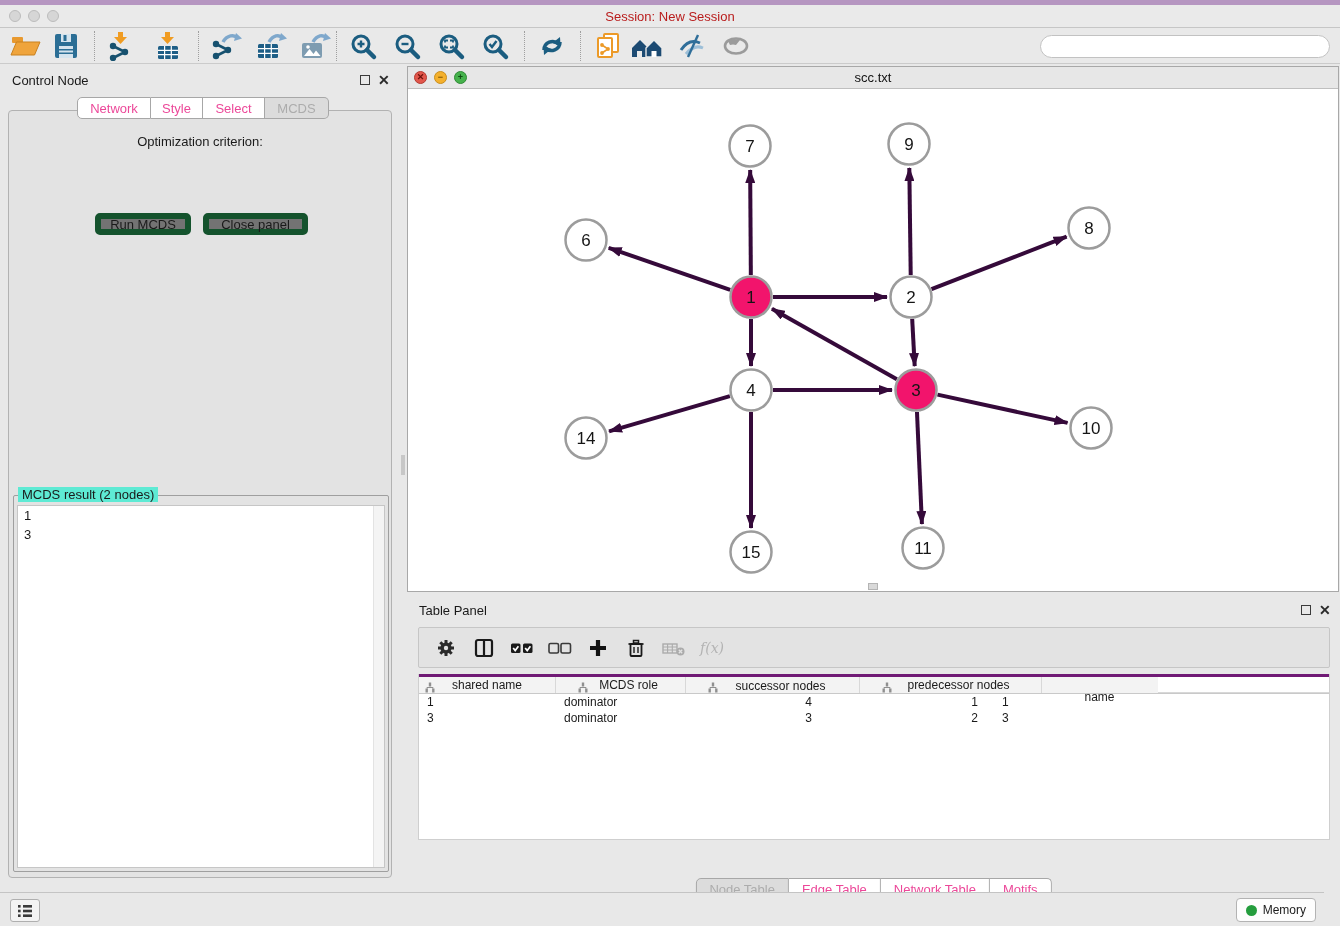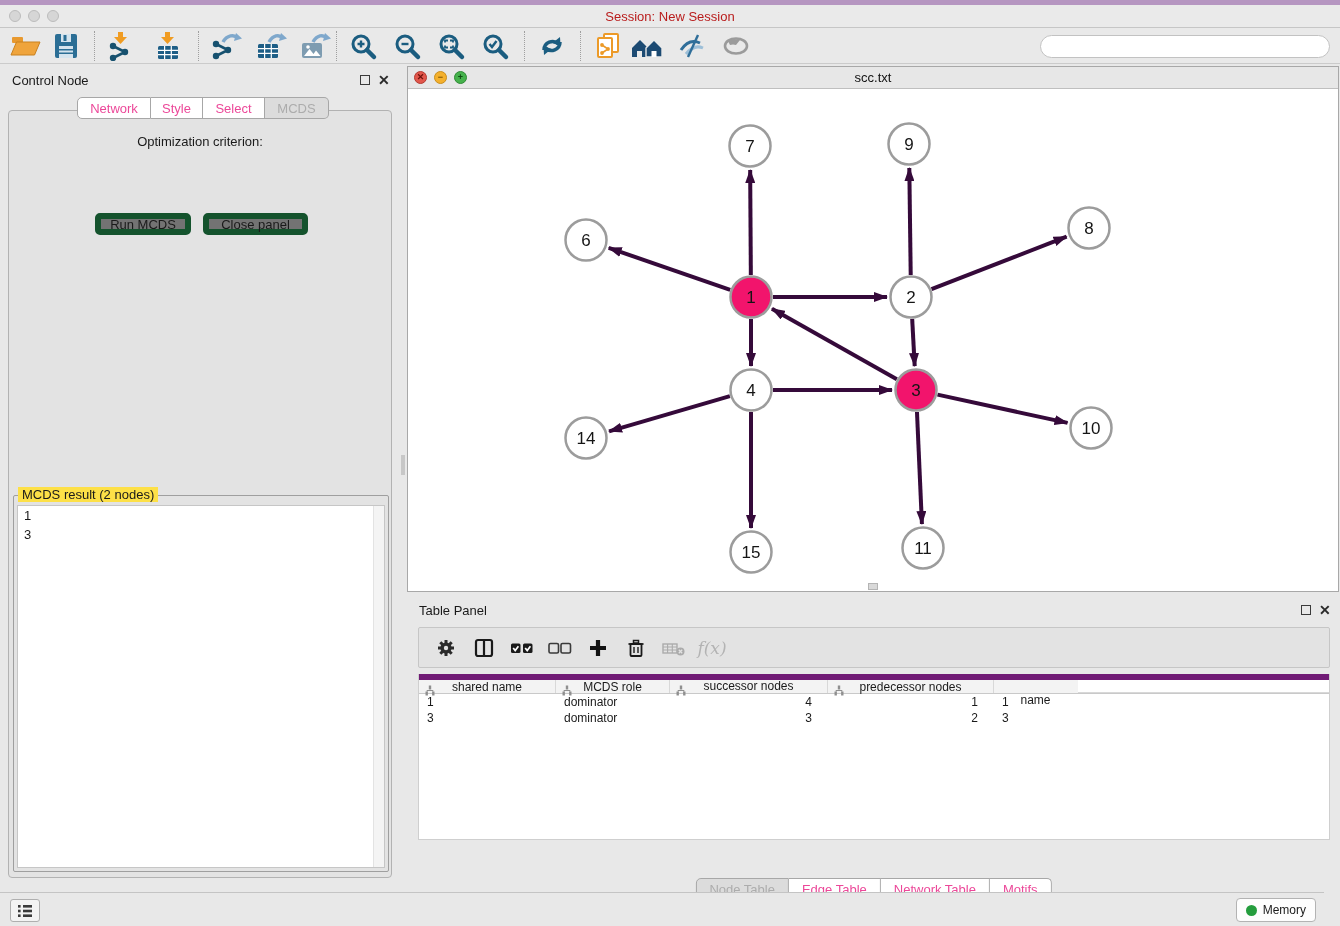--- a/index.html
+++ b/index.html
@@ -43,21 +43,21 @@
   .opt-label{ position:absolute; left:0; right:0; top:23px; text-align:center; }
   .cp-select{ position:absolute; left:37px; top:48px; width:310px; height:22px; background:#fff;
               border:1px solid #ACACAC; border-radius:5px; display:flex; align-items:center;
               padding-left:9px; }
   .cp-select .stepper{ position:absolute; right:6px; top:2px; font-size:8px; color:#444;
                        line-height:8px; text-align:center; }
   .cp-btn{ position:absolute; top:82px; height:22px; background:#737373; border:6px solid #14532d;
            border-radius:5px; display:flex; align-items:center; justify-content:center;margin-top:20px; }
   .groupbox{ position:absolute; left:4px; top:384px; width:376px; height:377px;
              border:1px solid #9F9F9F; border-radius:2px; }
-  .groupbox .legend{ position:absolute; top:-9px; left:4px; background:#fde047; padding:0 4px; }
+  .groupbox .legend{ position:absolute; top:-9px; left:4px; background:#5eead4; padding:0 4px; }
   .resultbox{ position:absolute; left:3px; right:3px; top:9px; bottom:3px; background:#fff;
               border:1px solid #C6C6C6; }
   .resultbox .line{ padding:1px 6px; font-size:13px; line-height:17px; }
   .vtrack{ position:absolute; right:0; top:0; bottom:0; width:11px; background:#F4F4F4;
            border-left:1px solid #E3E3E3; }
 
   
   .netframe{ position:absolute; left:407px; top:66px; width:932px; height:526px; background:#fff;
              border:1px solid #A8A8A8; }
   .net-titlebar{ position:absolute; left:0; top:0; right:0; height:22px; background:#E7E7E7;
@@ -73,25 +73,25 @@
   .canvas-handle{ position:absolute; left:50%; bottom:1px; margin-left:-5px; width:10px; height:7px;
                   background:#D9D9D9; border:1px solid #B4B4B4; }
   .splitter-tick{ position:absolute; left:401px; top:455px; width:4px; height:20px; background:#C7C7C7; }
 
   
   .tpanel{ position:absolute; left:407px; top:594px; width:933px; height:298px; background:#E8E8E8; }
   .tp-toolbar{ position:absolute; left:11px; top:33px; width:912px; height:41px; background:#E3E3E3;
                border:1px solid #C6C6C6; border-radius:2px; display:flex; align-items:center;
                padding-left:8px; }
   .ticon{ width:38px; height:30px; display:flex; align-items:center; justify-content:center; }
-  .fx{ font-family:"DejaVu Serif",serif; font-style:italic; font-size:17px; color:#B3B3B3; }
+  .fx{ font-family:"DejaVu Serif",serif; font-style:italic; font-size:14px; color:#B3B3B3; }
   .ttable{ position:absolute; left:11px; top:80px; width:912px; height:166px; background:#fff;
            border:1px solid #CFCFCF; border-top:none; }
-  .thead{ display:flex; height:20px; background:#F3F3F3; border-top:6px solid #701a75;
-          border-bottom:1px solid #C9C9C9; }
+  .thead{ display:flex; height:20px; background:#F3F3F3; border-top:3px solid #701a75;
+          border-bottom:1px solid #C9C9C9;gap:16px; }
   .th{ position:relative; border-right:1px solid #D8D8D8; display:flex; align-items:center;
        justify-content:center; font-size:12px; color:#1a1a1a; }
   .th .hicon{ position:absolute; left:6px; top:5px; }
   .trow{ display:flex; height:16px; font-size:12px; }
   .td{ overflow:hidden; white-space:nowrap; }
   .tp-tabs{ position:absolute; left:50%; transform:translateX(-50%); top:284px; display:flex; }
   .tp-tabs .tab{ padding:0 13px; font-weight:500; }
 
   
   .statusbar{ position:absolute; left:0; top:892px; width:1324px; height:34px; background:#E8E8E8;

